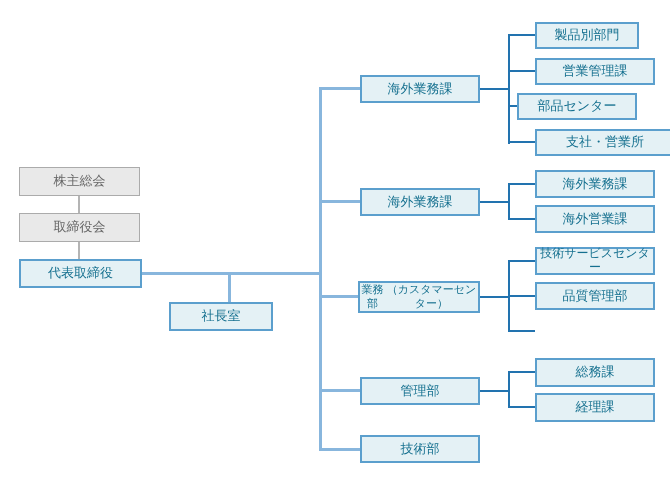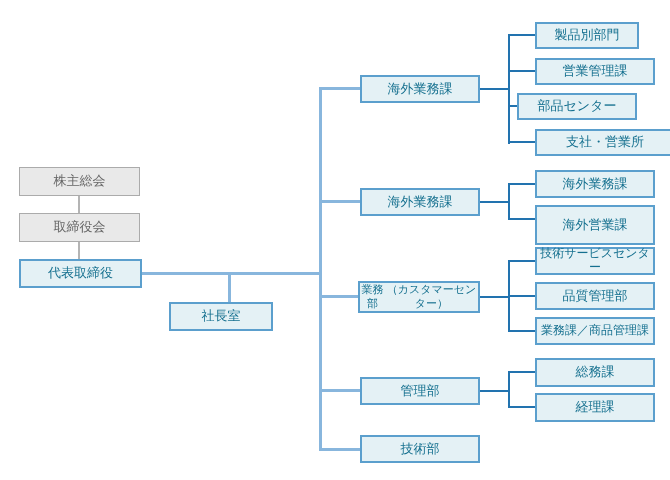--- a/index.html
+++ b/index.html
@@ -105,32 +105,29 @@
   <div class="box blue" style="left:517px;top:93px;width:120px;height:27px">
     <span>部品センター</span>
   </div>
   <div class="box blue" style="left:535px;top:129px;width:140px;height:27px">
     <span>支社・営業所</span>
   </div>
 
   <div class="box blue" style="left:535px;top:170px;width:120px;height:28px">
     <span>海外業務課</span>
   </div>
-  <div class="box blue" style="left:535px;top:205px;width:120px;height:40px">
+  <div class="box blue" style="left:535px;top:205px;width:120px;height:28px">
     <span>海外営業課</span>
   </div>
 
   <div class="box blue fs12" style="left:535px;top:247px;width:120px;height:28px">
     <span>技術サービスセンター</span>
   </div>
   <div class="box blue" style="left:535px;top:282px;width:120px;height:28px">
     <span>品質管理部</span>
-  </div>
-  <div class="box blue fs12" style="left:535px;top:317px;width:120px;height:28px">
-    <span>業務課／商品管理課</span>
   </div>
 
   <div class="box blue" style="left:535px;top:393px;width:120px;height:29px">
     <span>経理課</span>
   </div>
   <div class="box blue" style="left:535px;top:358px;width:120px;height:29px">
     <span>総務課</span>
   </div>
 
 </div>

